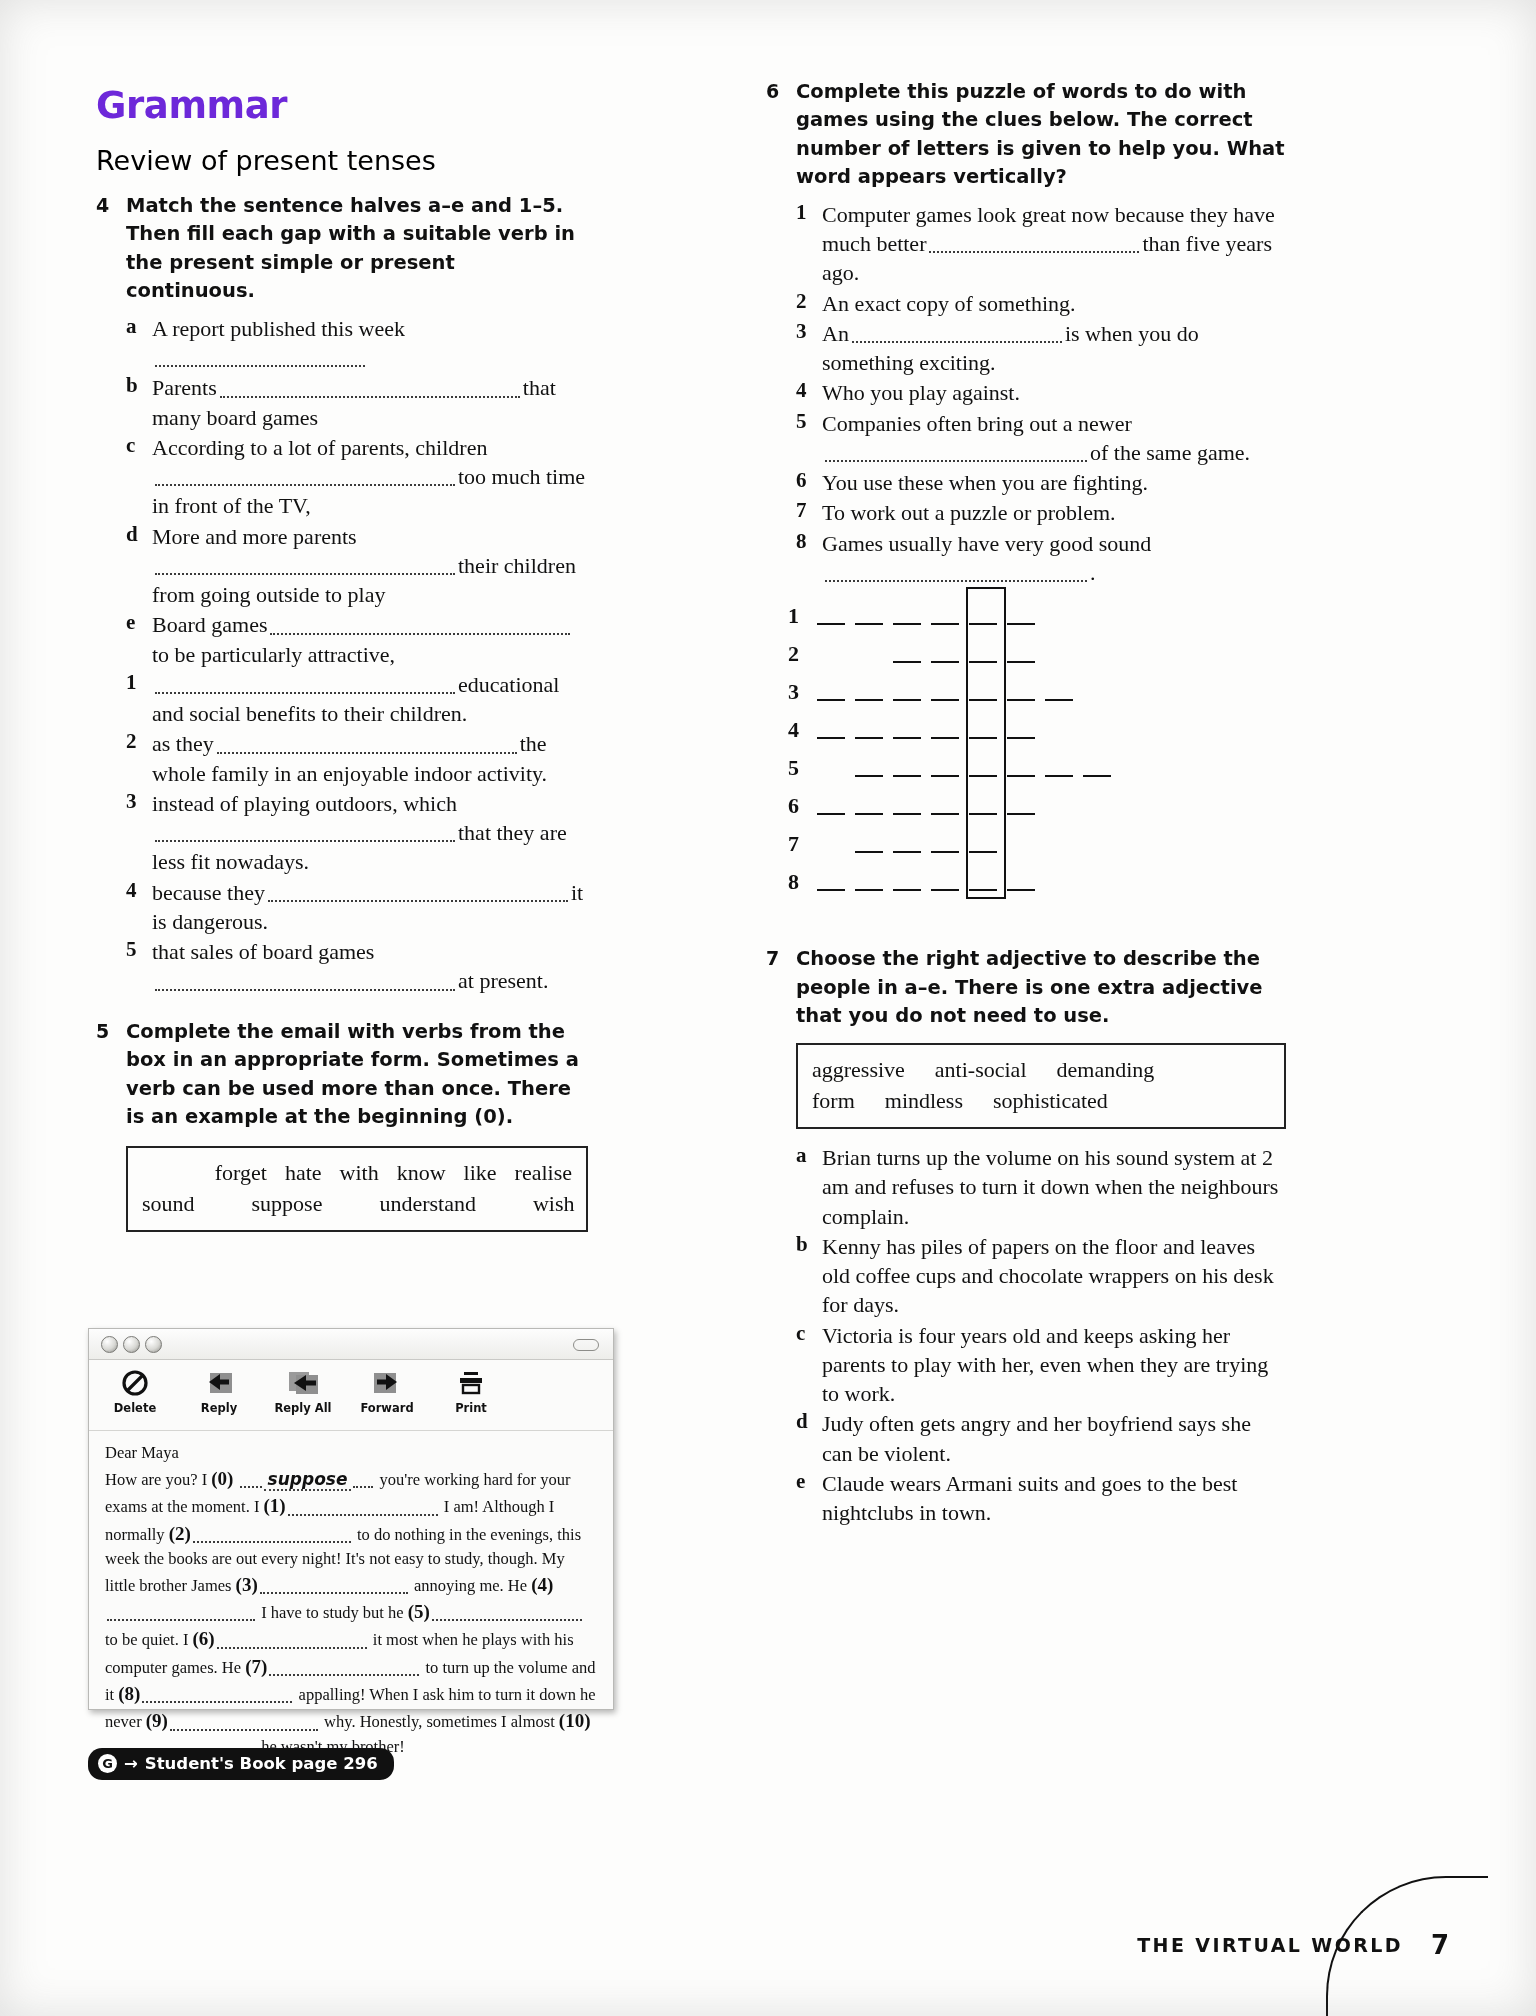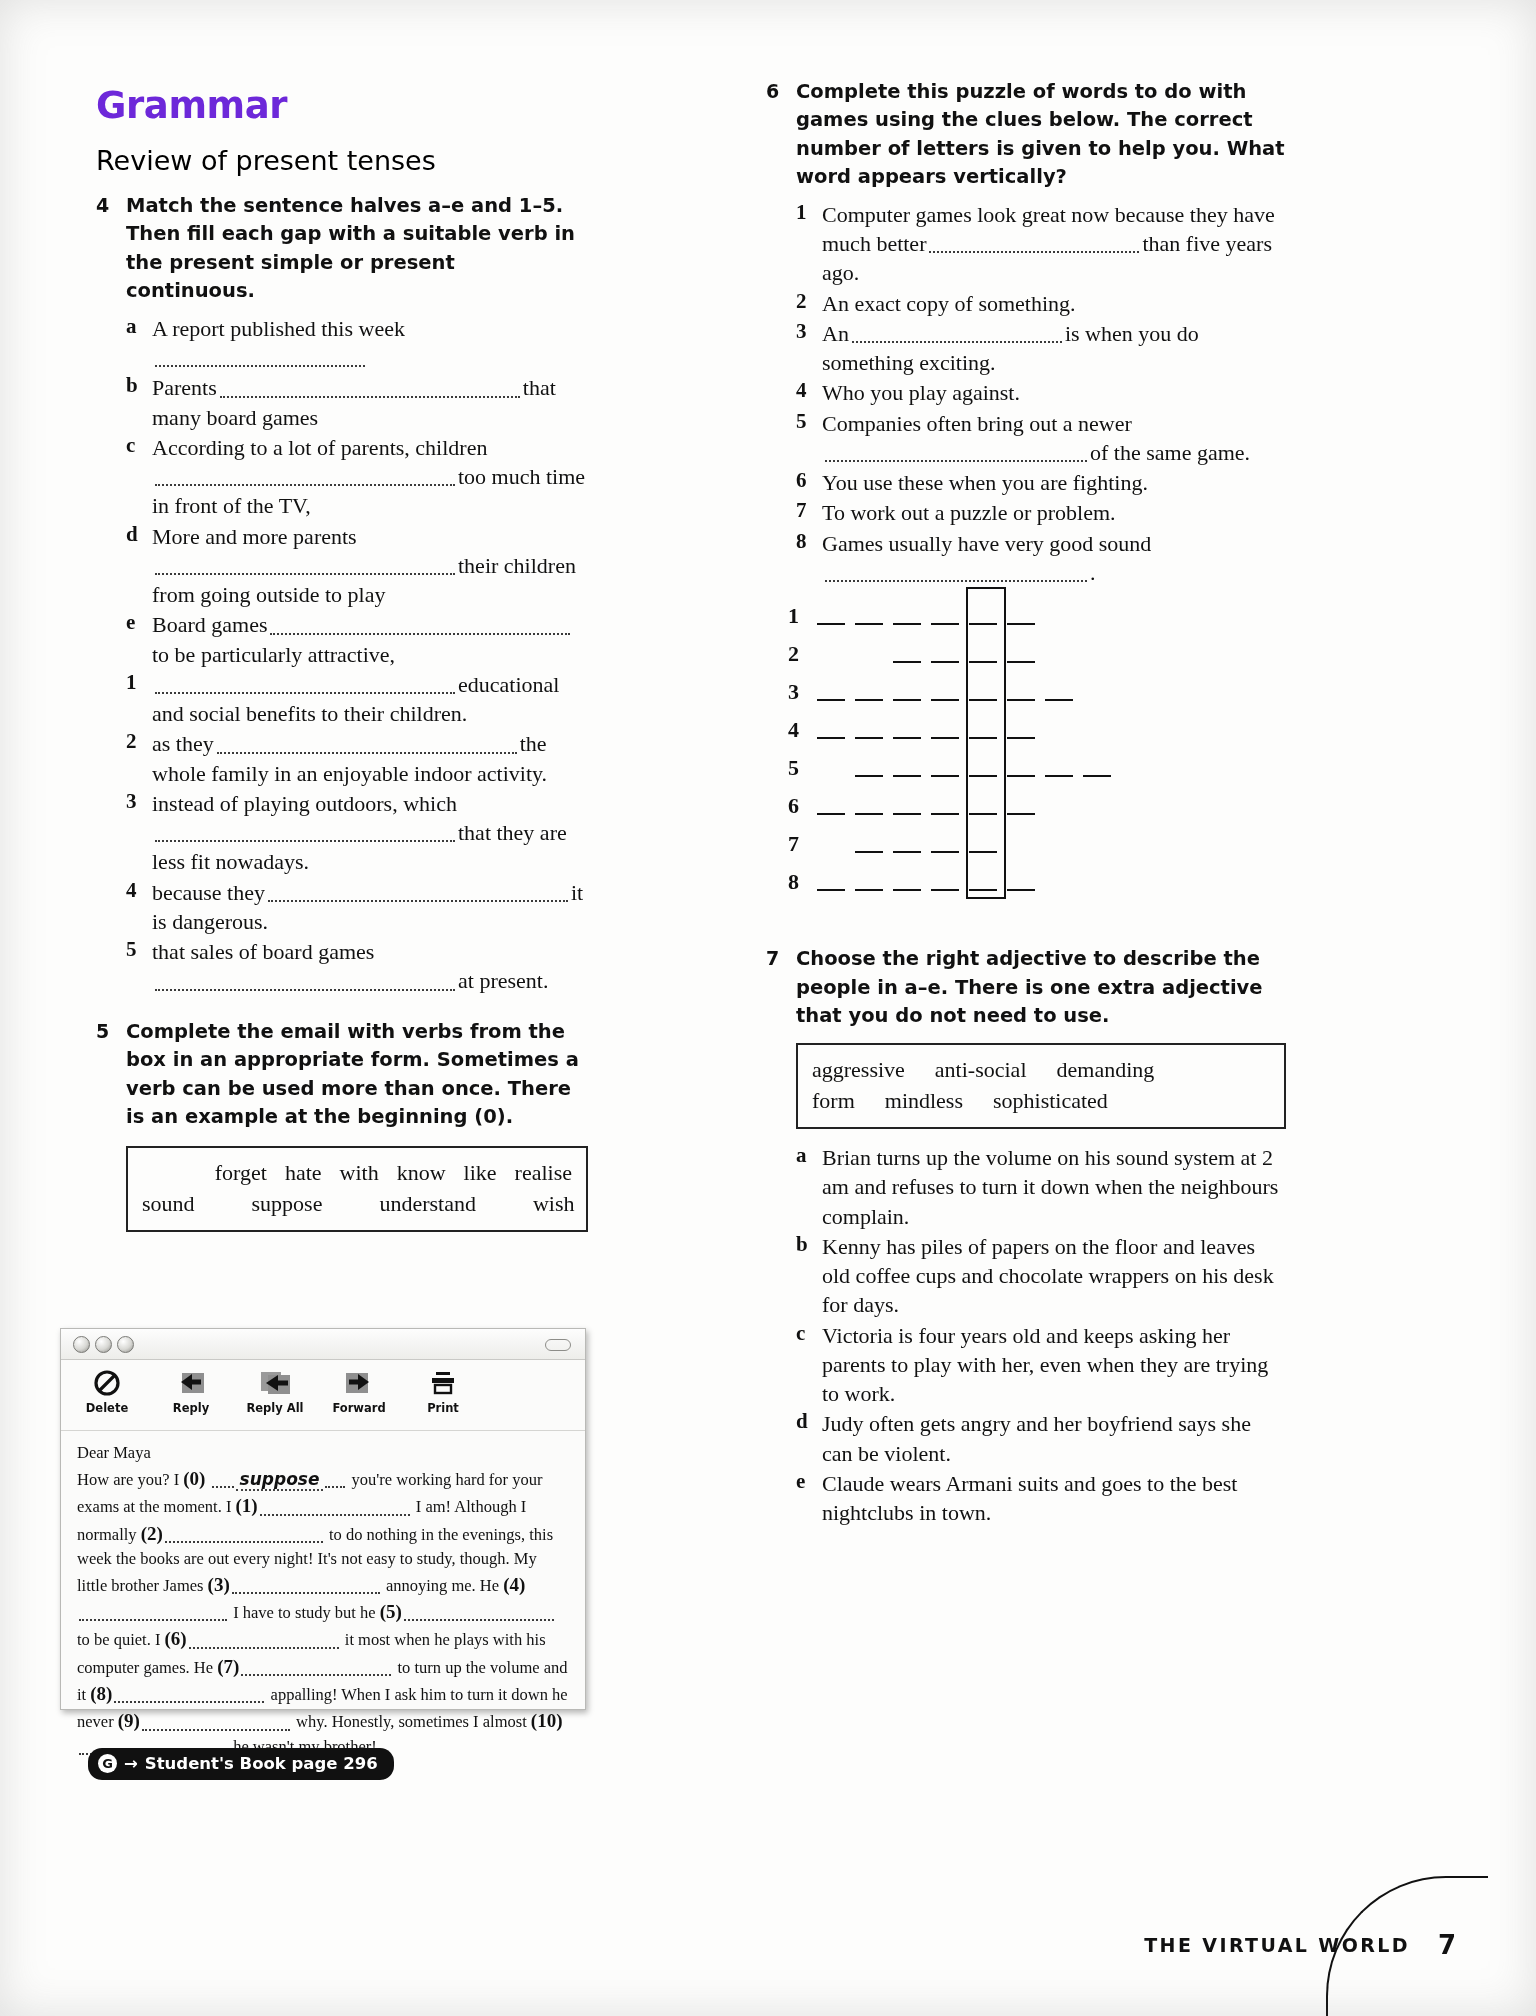--- a/index.html
+++ b/index.html
@@ -50,21 +50,21 @@
   
   .wordbox{
     border:2.5px solid #222;margin:14px 0 0 30px;padding:9px 14px 11px 14px;
     font-size:22px;line-height:1.42;
   }
   .wordbox .row{display:flex;justify-content:flex-end;gap:18px;}
   .wordbox .row.second{justify-content:flex-start;gap:57px;}
 
   
   .mailwin{
-    position:absolute;left:60px;top:1328px;width:524px;height:380px;
+    position:absolute;left:88px;top:1328px;width:524px;height:380px;
     background:#fbfbfa;border:1px solid #b9b9b6;
     box-shadow:2px 3px 6px rgba(0,0,0,.28);
   }
   .mail-titlebar{height:30px;border-bottom:1px solid #c9c9c6;
     background:linear-gradient(#fdfdfd,#ededea);position:relative;}
   .dot{width:15px;height:15px;border-radius:50%;position:absolute;top:7px;
     background:radial-gradient(circle at 35% 30%,#fff 0%,#d8d8d4 55%,#8c8c88 100%);
     border:1px solid #7a7a76;}
   .dot.d1{left:12px;} .dot.d2{left:34px;} .dot.d3{left:56px;}
   .pill{position:absolute;right:14px;top:10px;width:24px;height:10px;
@@ -113,21 +113,21 @@
   }
 
   
   .adjbox{
     border:2.5px solid #222;margin:12px 0 0 30px;padding:9px 14px 11px 14px;
     font-size:22px;line-height:1.42;
   }
   .adjbox .row{display:flex;gap:30px;}
 
   
-  .footer{position:absolute;right:80px;bottom:56px;display:flex;align-items:center;gap:28px;}
+  .footer{position:absolute;right:87px;bottom:56px;display:flex;align-items:center;gap:28px;}
   .footer .ftitle{
     font-family:"DejaVu Sans",sans-serif;font-weight:bold;font-size:19px;
     letter-spacing:2.4px;color:#111;
   }
   .footer .fpage{
     font-family:"DejaVu Sans",sans-serif;font-weight:bold;font-size:26px;color:#111;
   }
   .footer-arc{
     position:absolute;right:48px;bottom:-12px;width:160px;height:150px;
     border-left:2.5px solid #111;border-top-left-radius:120px;

